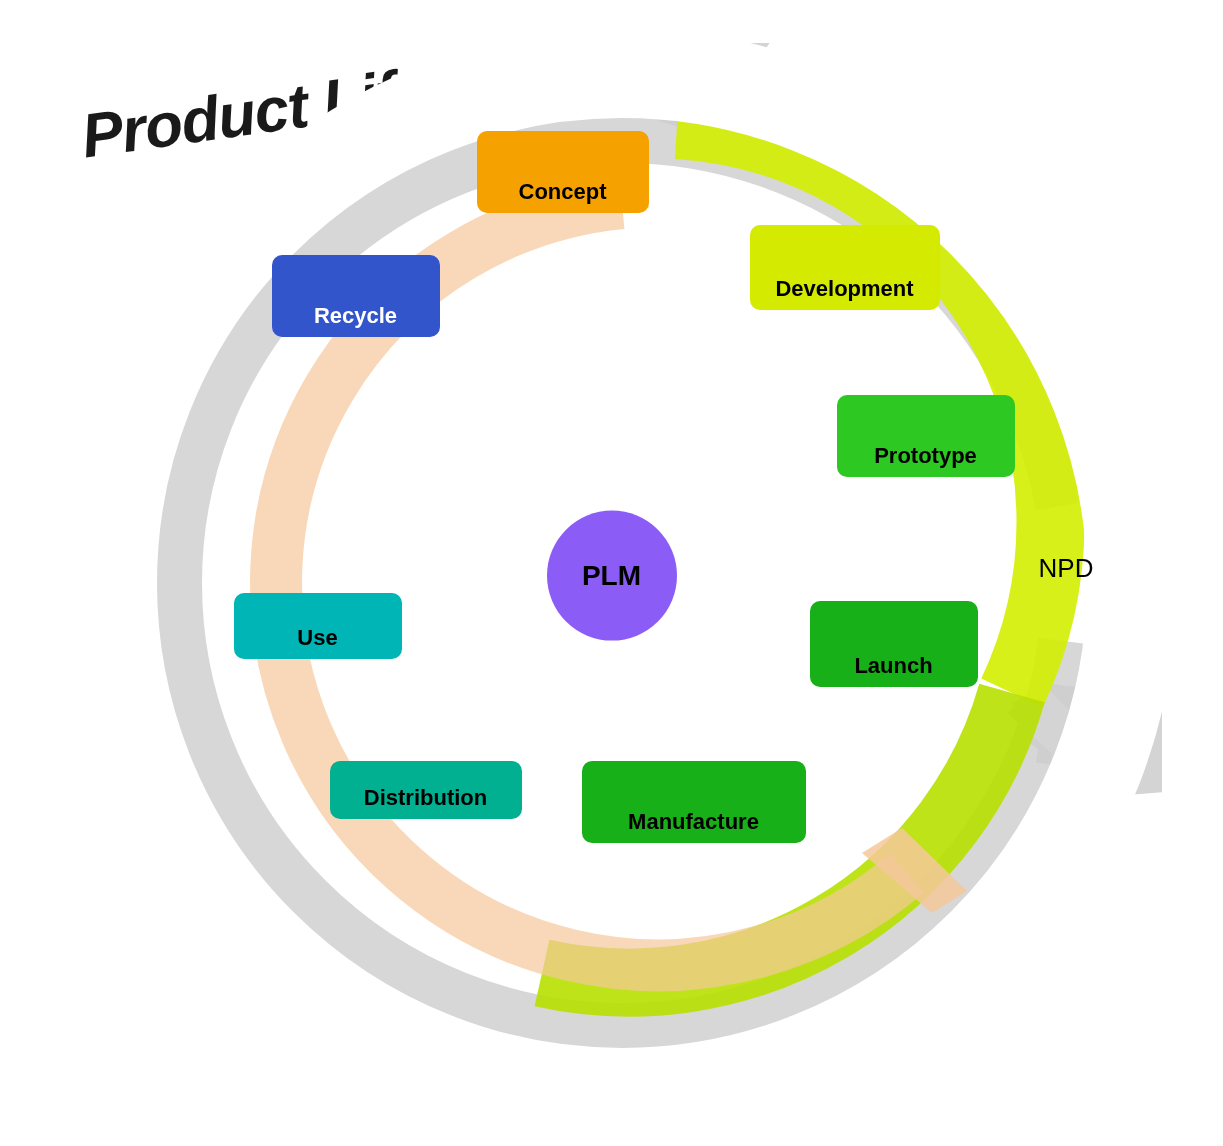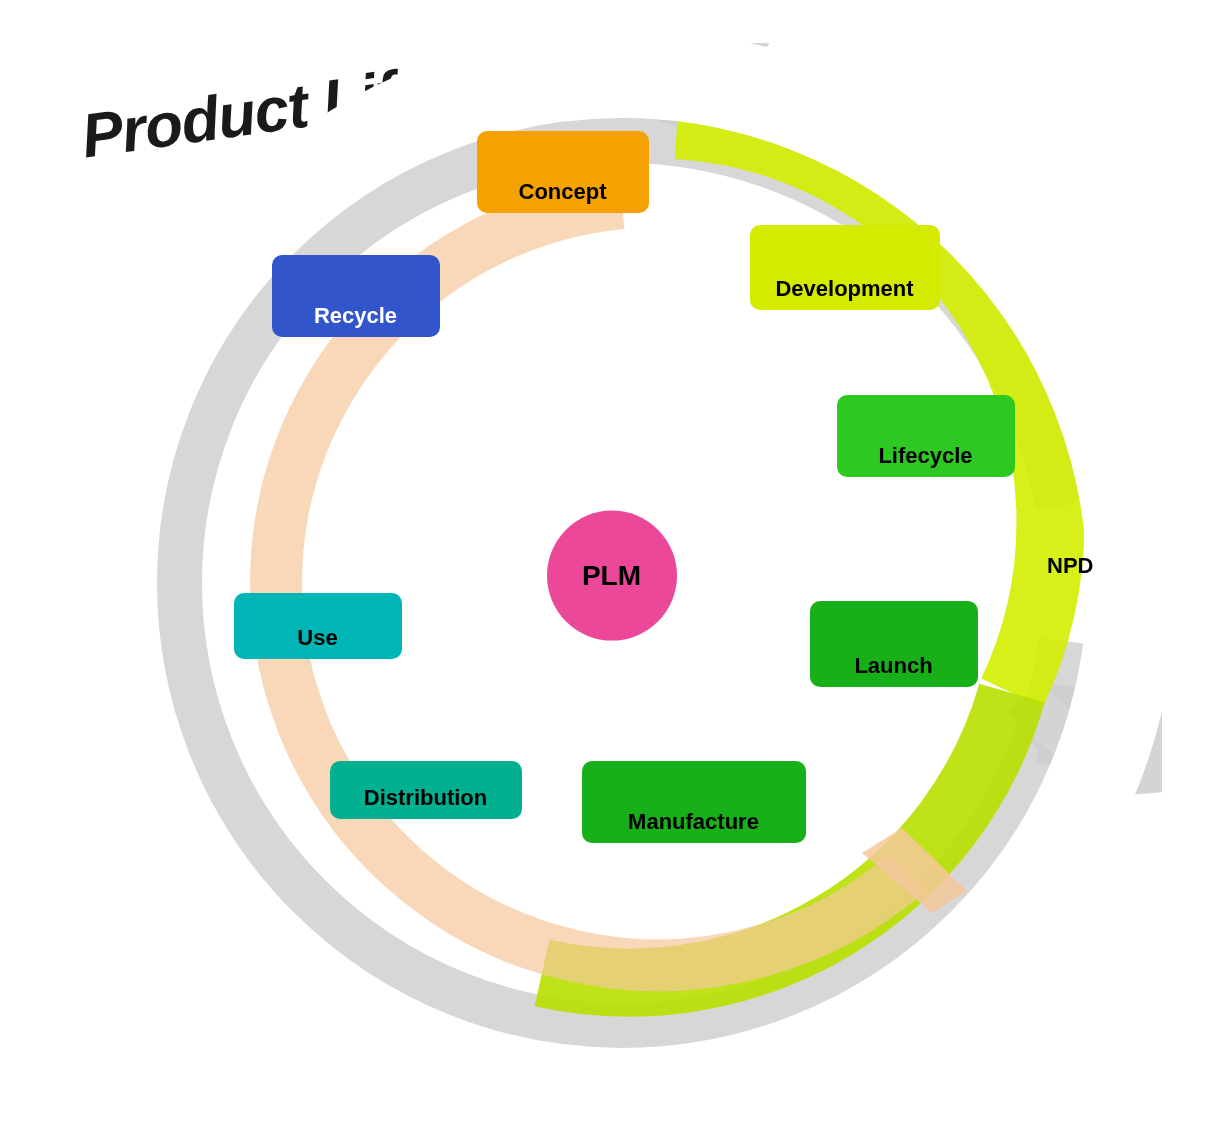--- a/index.html
+++ b/index.html
@@ -36,21 +36,21 @@
       top: 0;
       left: 0;
       width: 100%;
       height: 100%;
     }
     .plm-center {
       position: absolute;
       width: 130px;
       height: 130px;
       border-radius: 50%;
-      background: #ec4899;
+      background: #8b5cf6;
       display: flex;
       align-items: center;
       justify-content: center;
       font-size: 28px;
       font-weight: 900;
       color: #000;
       left: 50%;
       top: 50%;
       transform: translate(-50%, -48%);
       z-index: 10;
@@ -63,22 +63,22 @@
       justify-content: center;
       font-size: 22px;
       font-weight: 800;
       color: #000;
       z-index: 10;
       padding: 8px 14px;
       text-align: center;
     }
     .npd-label {
       position: absolute;
-      font-size: 22px;
-      font-weight: 700;
+      font-size: 26px;
+      font-weight: 400;
       color: #000;
       z-index: 10;
     }
   </style>
 </head>
 <body>
 
 <div class="diagram-container">
 
   <div class="title">Product Lifecycle</div>
@@ -116,21 +116,21 @@
 
   <div class="stage-box" style="background:#f5a200; left:415px; top:88px; width:172px; height:82px;">
     <span>Concept</span>
   </div>
 
   <div class="stage-box" style="background:#d4ea00; left:688px; top:182px; width:190px; height:85px;">
     <span>Development</span>
   </div>
 
   <div class="stage-box" style="background:#2dc822; left:775px; top:352px; width:178px; height:82px;">
-    <span>Lifecycle</span>
+    <span>Prototype</span>
   </div>
 
   <div class="stage-box" style="background:#18b018; left:748px; top:558px; width:168px; height:86px;">
     <span>Launch</span>
   </div>
 
   <div class="stage-box" style="background:#18b018; left:520px; top:718px; width:224px; height:82px;">
     <span>Manufacture</span>
   </div>
 

